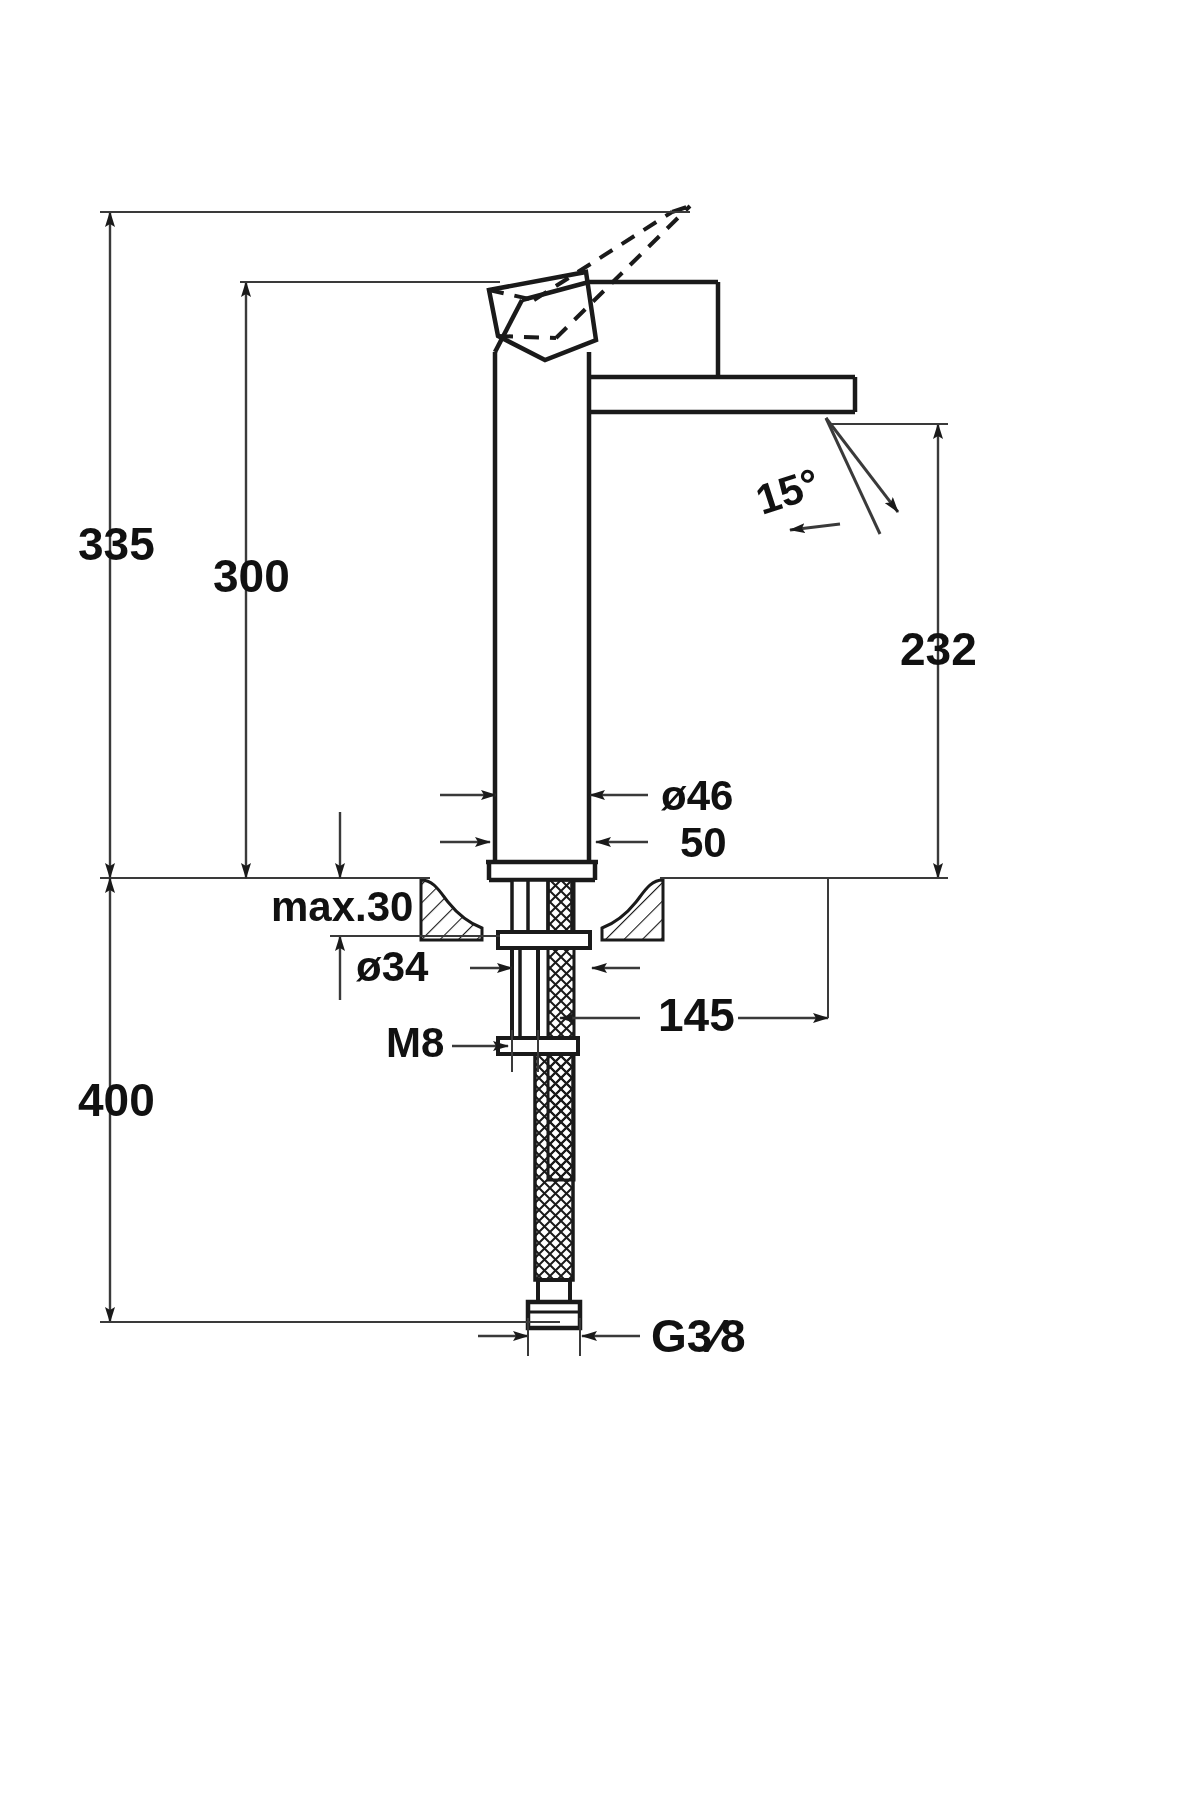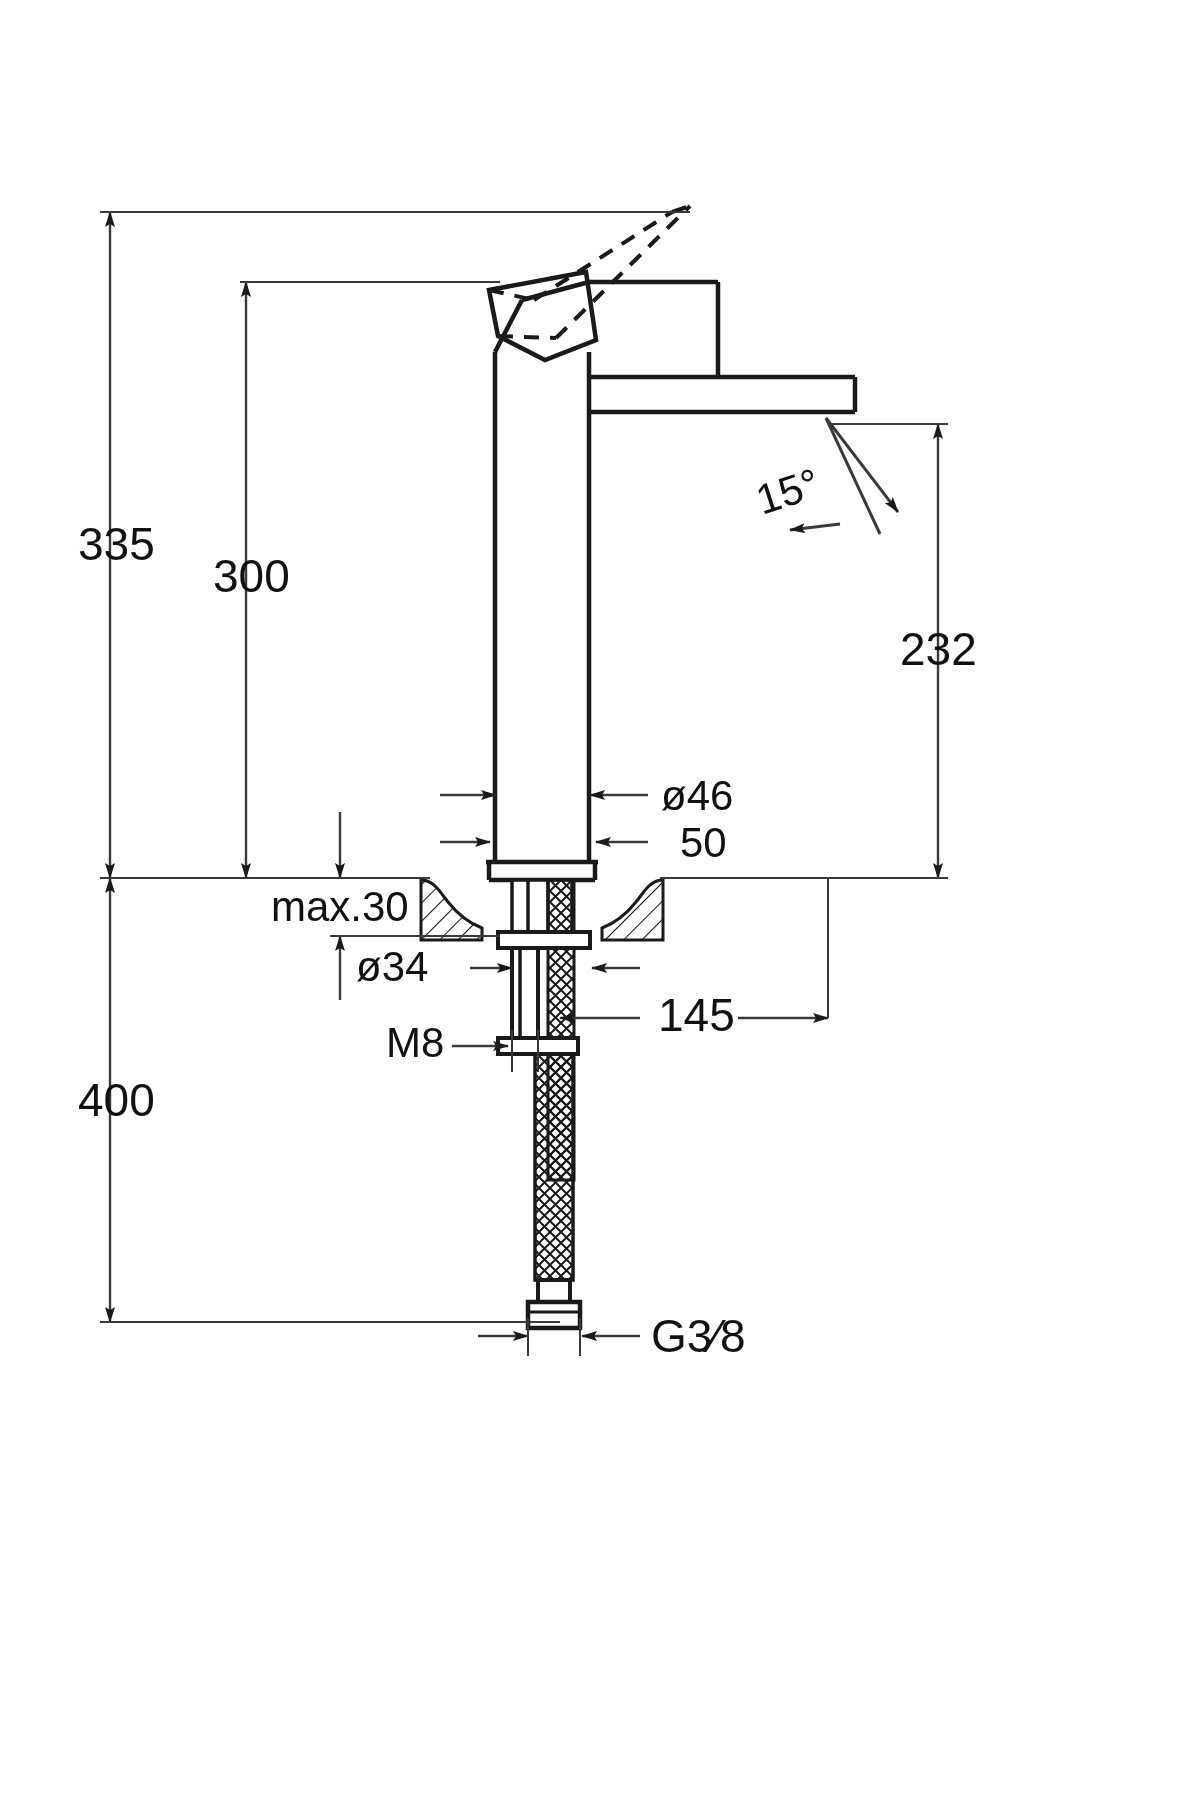--- a/index.html
+++ b/index.html
@@ -9,20 +9,21 @@
   }
   body {
     font-family: "Liberation Sans", sans-serif;
   }
   #sheet {
     position: relative;
     width: 1200px;
     height: 1800px;
     background: #ffffff;
     overflow: hidden;
+    font-weight: bold;
   }
   #sheet svg {
     position: absolute;
     top: 0;
     left: 0;
   }
   .dim-text {
     font-family: "Liberation Sans", sans-serif;
     fill: #111111;
     font-size: 46px;

